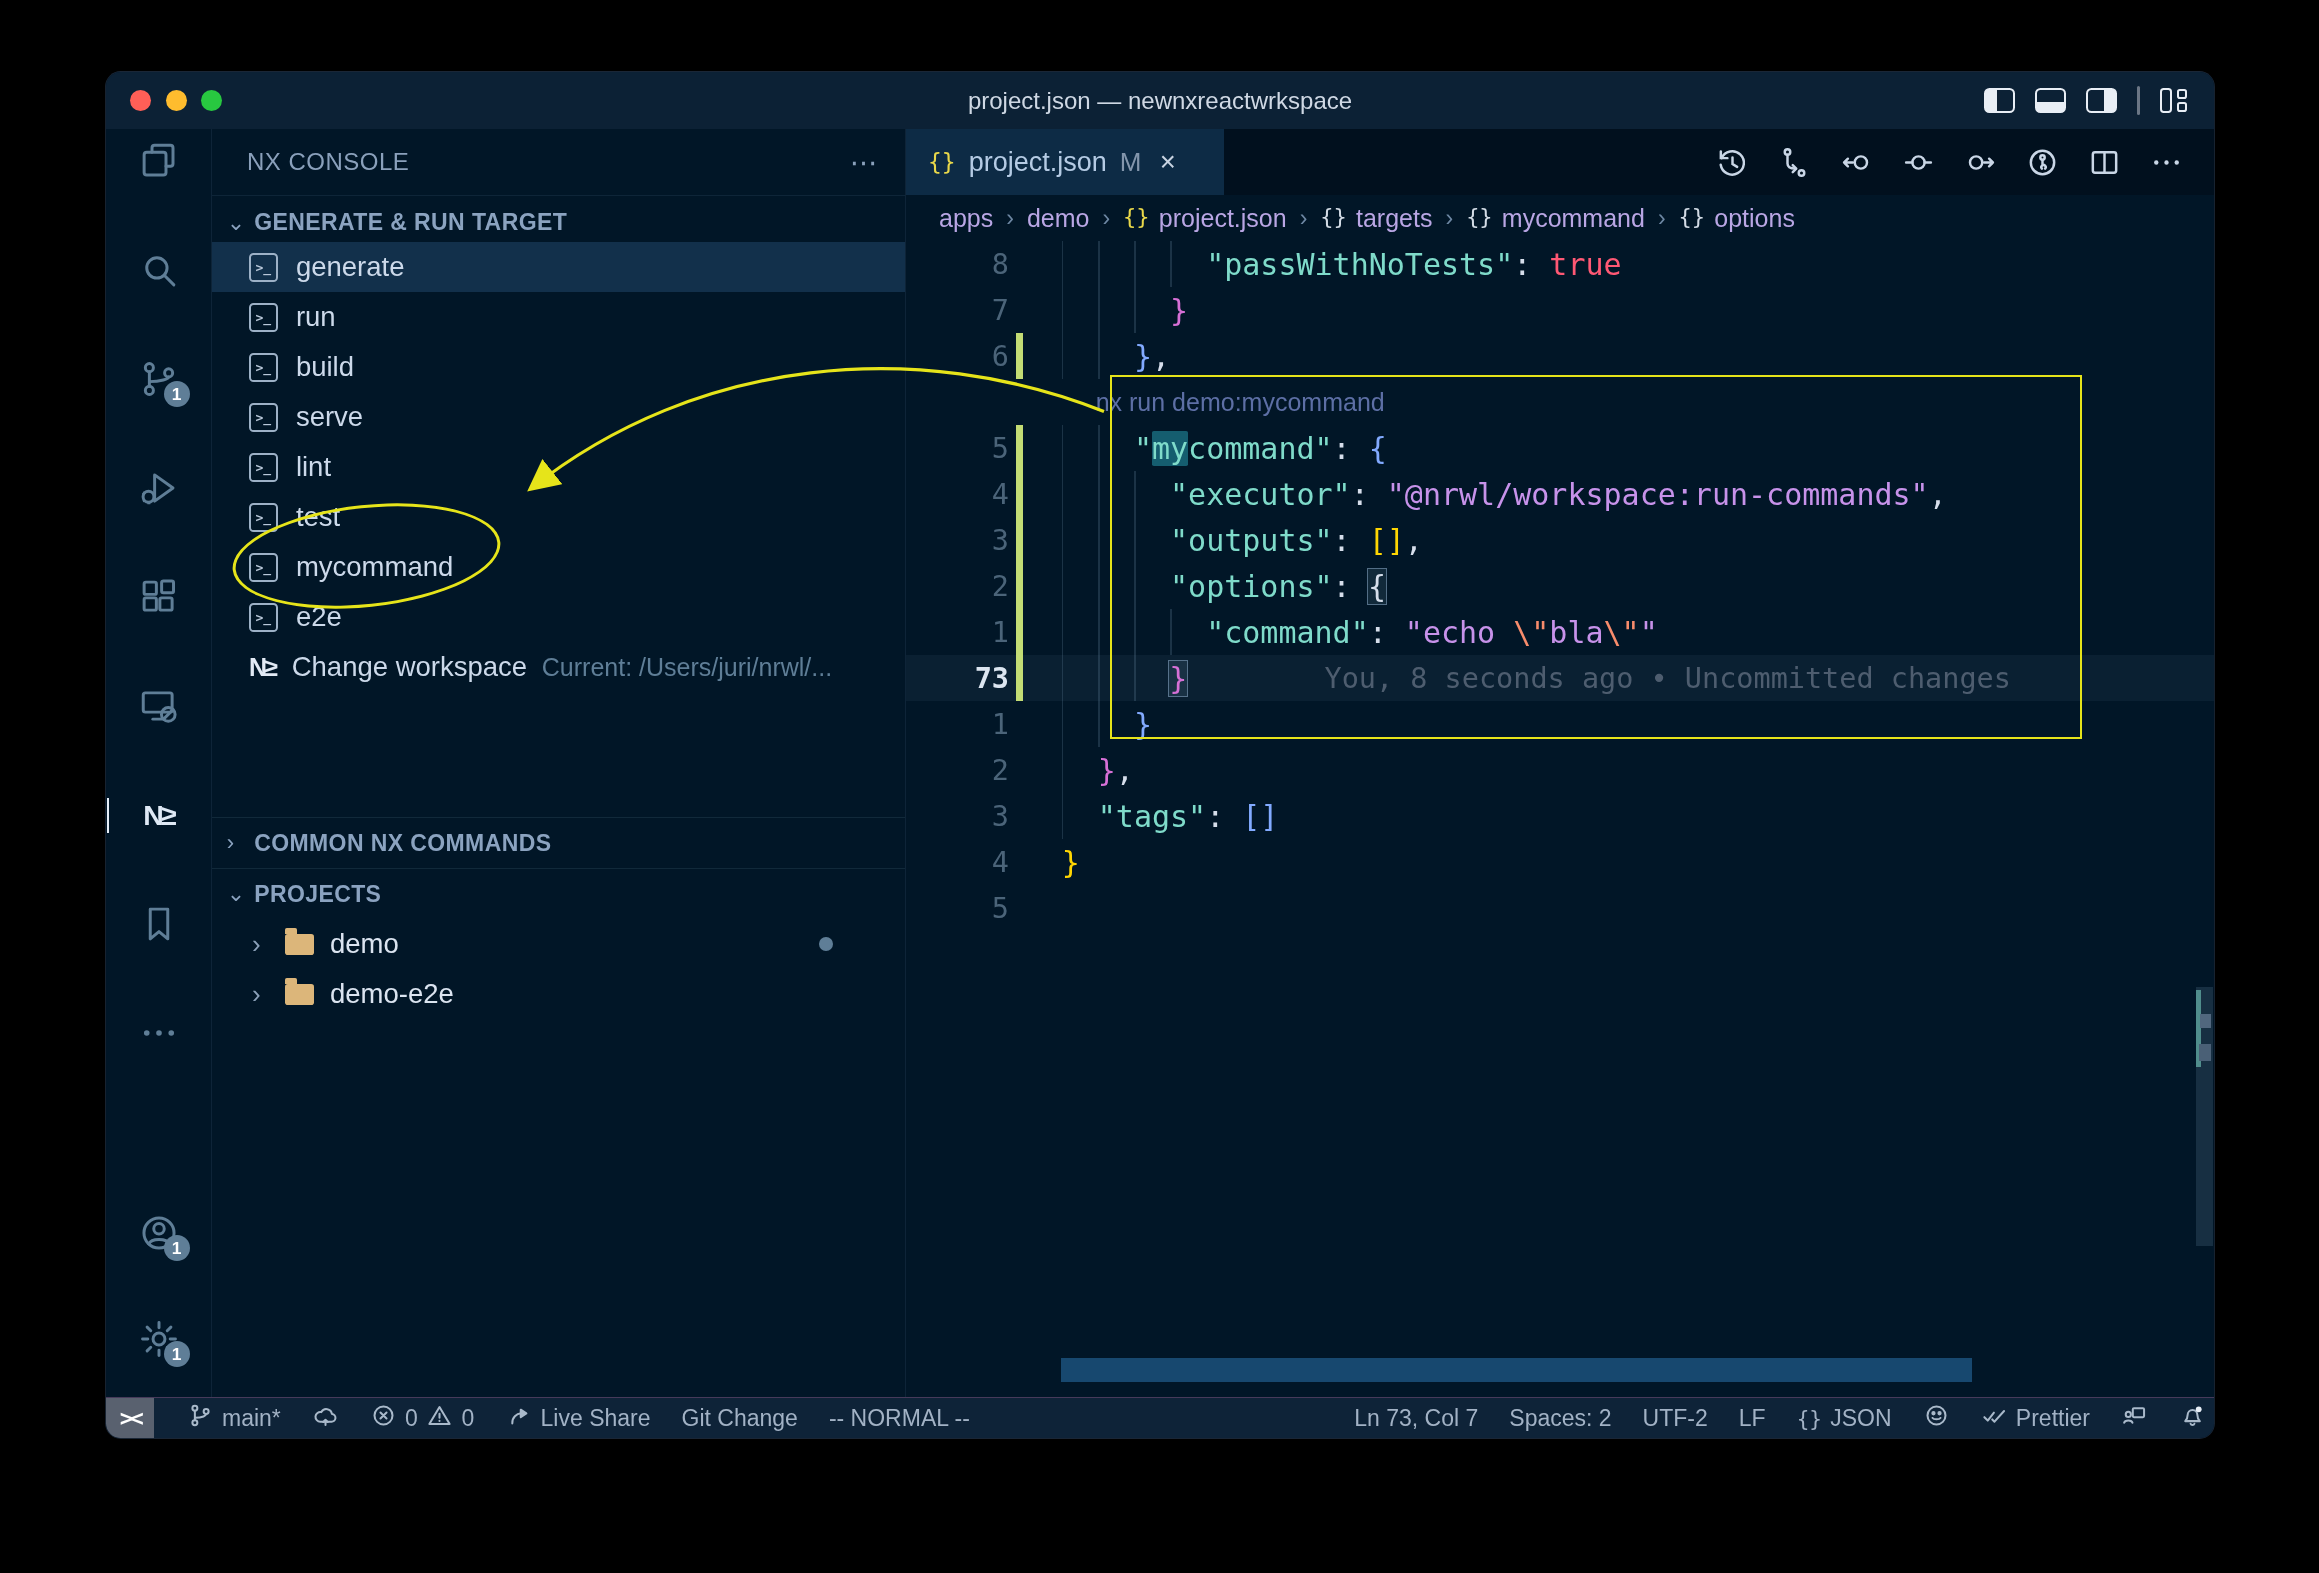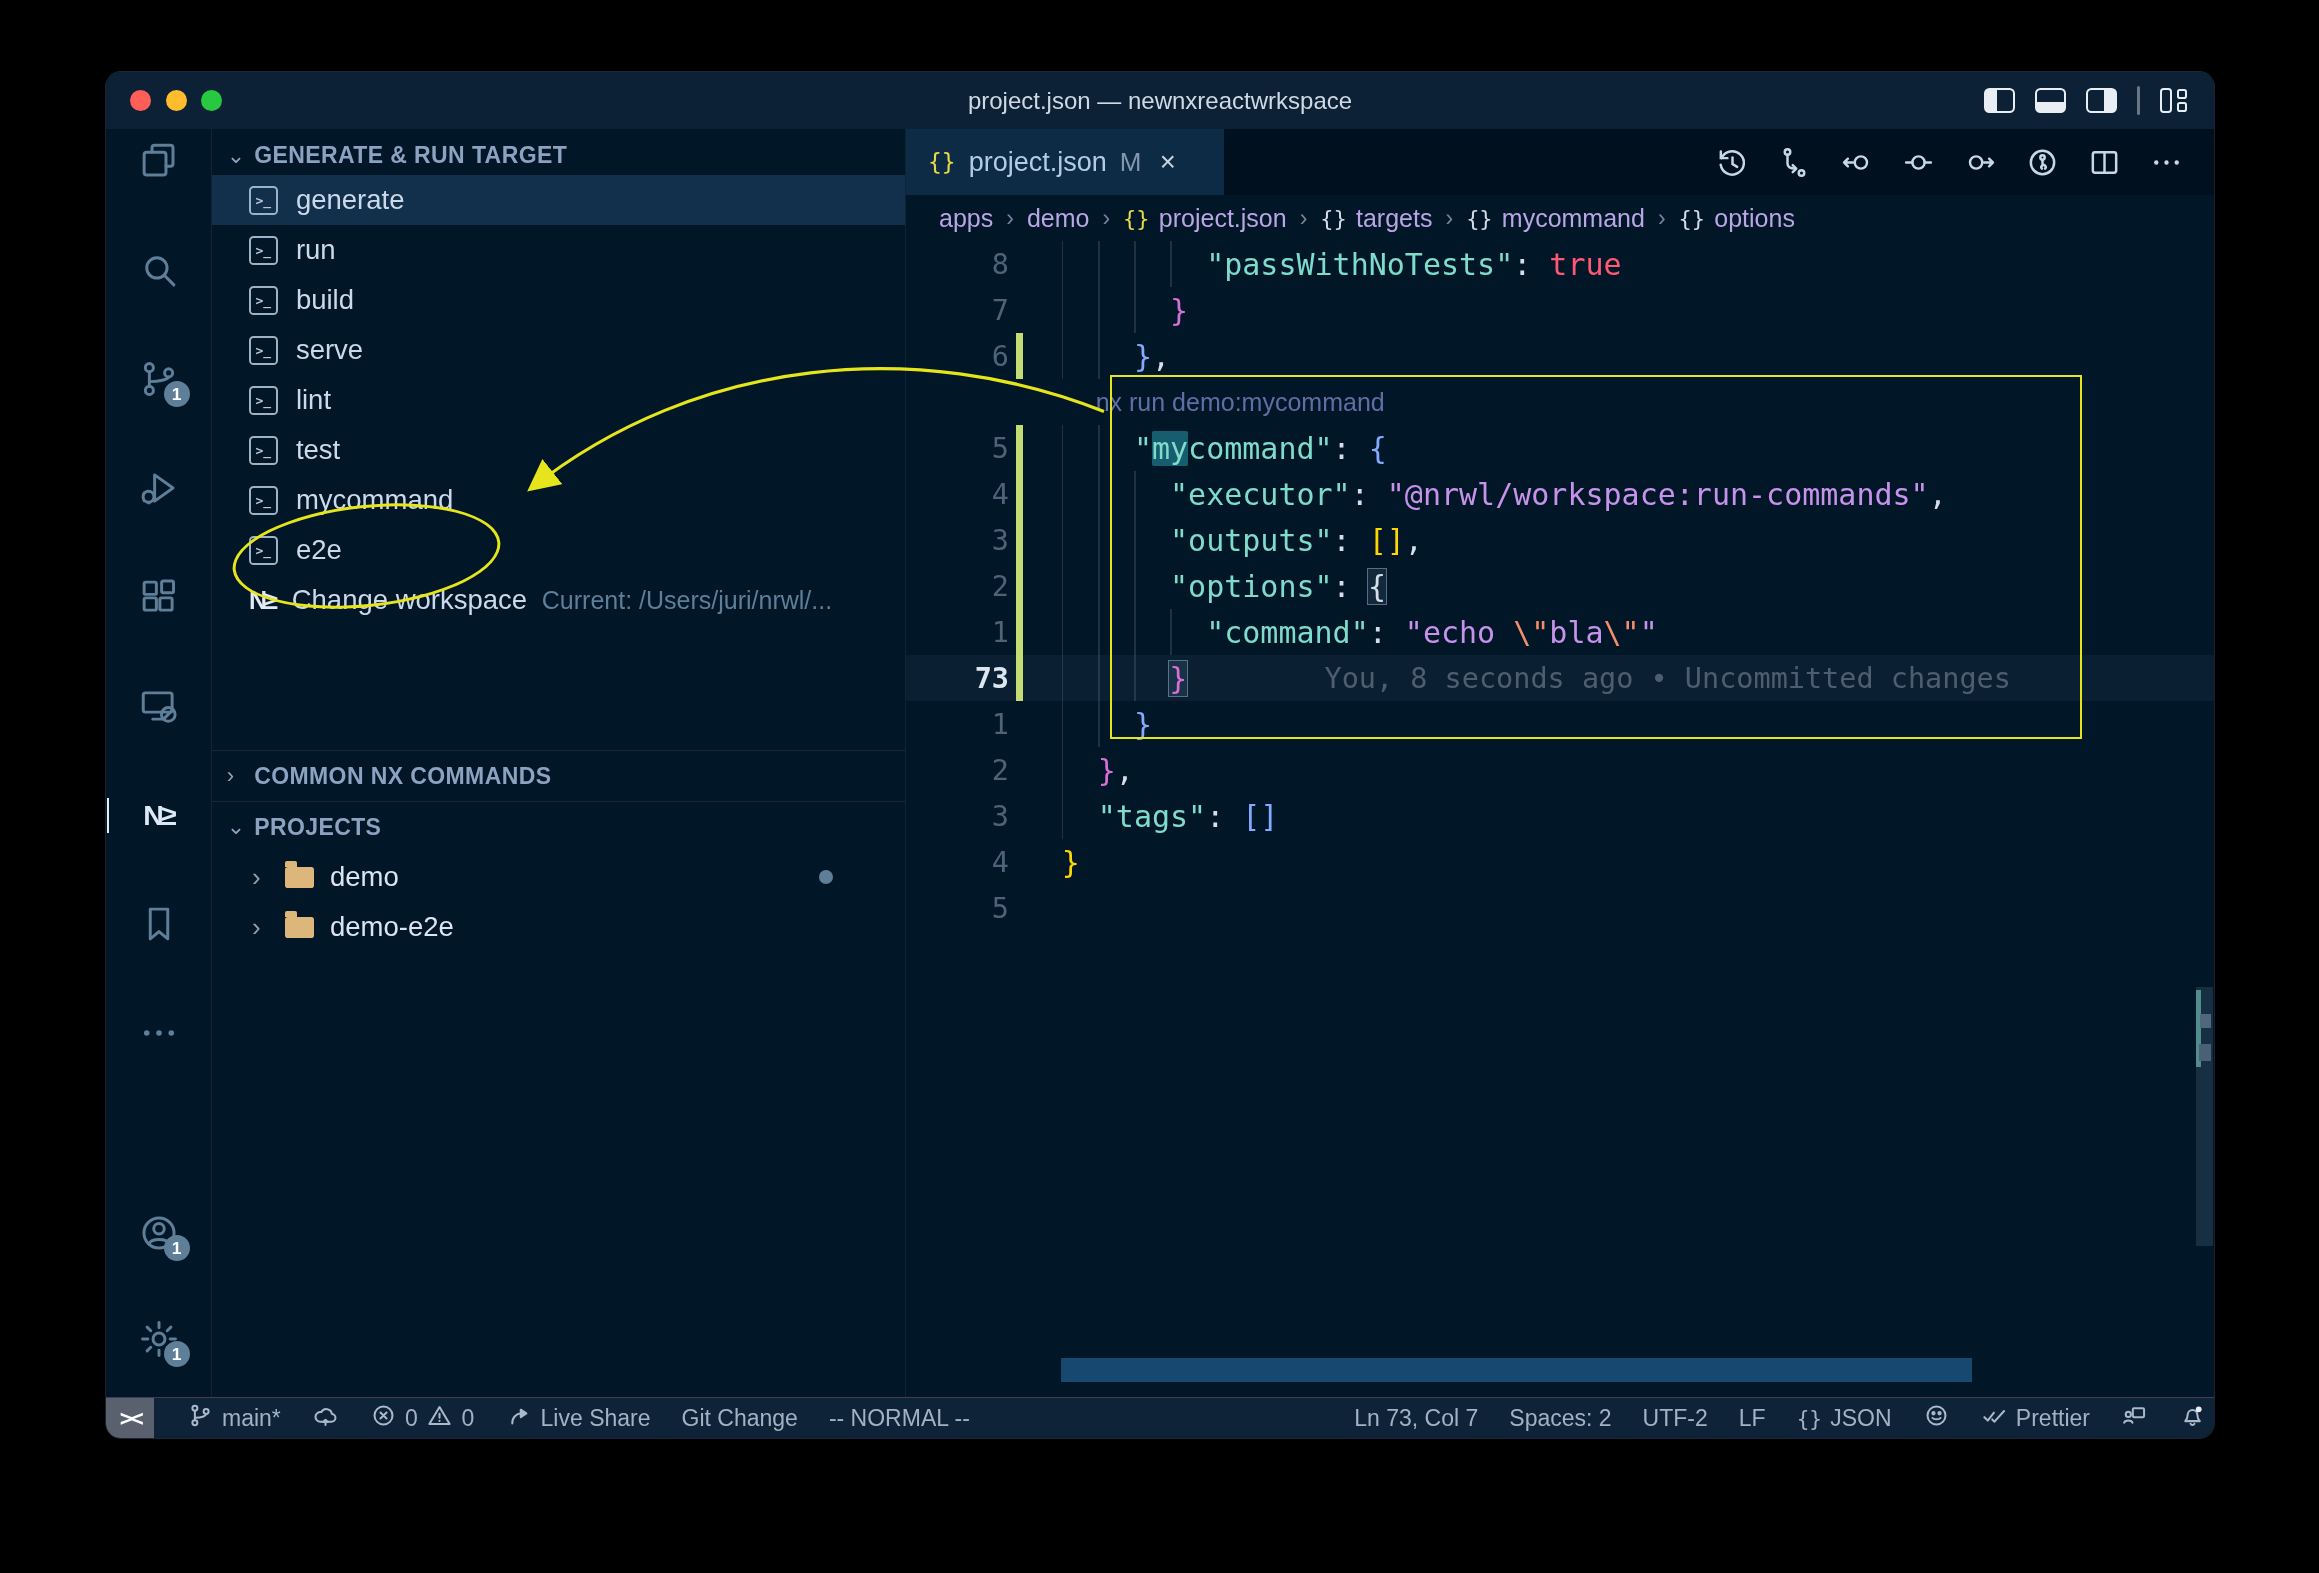--- a/index.html
+++ b/index.html
@@ -72,21 +72,21 @@
   .tabsbar{height:66px;flex:none;background:#01101e;display:flex;align-items:stretch}
   .tab{width:318px;flex:none;background:#0d2b45;display:flex;align-items:center;padding:0 22px;box-sizing:border-box}
   .tab .braces{color:#e9d84a;font-family:"DejaVu Sans Mono",monospace;font-size:23px;margin-right:13px}
   .tab .tlabel{color:#b5cbe4;font-size:27px}
   .tab .tmod{color:#8396ac;font-size:26px;margin-left:13px}
   .tab .tclose{color:#c9d4e2;font-size:27.5px;margin-left:18.4px}
   .eactions{margin-left:auto;display:flex;align-items:center;gap:25px;padding-right:29px;color:#c9d6e6}
   .eactions .ea{width:37px;height:37px;display:flex;align-items:center;justify-content:center}
   .eactions svg{width:35px;height:35px}
   .breadcrumbs{height:46px;flex:none;display:flex;align-items:center;padding-left:33px;font-size:25px;color:#b9a6e4}
-  .crumb{display:flex;align-items:center}
+  .crumb{display:flex;align-items:flex-start}
   .crumb .cbrace{font-family:"DejaVu Sans Mono",monospace;font-size:22px;color:#d3dce6;margin-right:9.2px}
   .crumb .cbrace.yellow{color:#e9d84a}
   .csep{color:#6d87a3;font-size:23px;margin:0 13px}
 
   
   .code{flex:1;position:relative;font-family:"DejaVu Sans Mono",monospace;font-size:30px;overflow:hidden}
   .line{display:flex;height:46px;align-items:center;white-space:pre;position:relative;z-index:1}
   .line.active{background:rgba(122,154,190,.08)}
   .ln{width:103px;flex:none;text-align:right;color:#4b6479;font-size:28.5px}
   .ln.cur{color:#dce5f0;font-weight:700}
@@ -229,20 +229,24 @@
         <div class="aicon bottom2">
           <svg viewBox="0 0 24 24" fill="none" stroke="currentColor" stroke-width="1.7" stroke-linecap="round">
               <circle cx="12" cy="12" r="3.4"></circle>
               <path d="M12 2.6v3M12 18.4v3M2.6 12h3M18.4 12h3M5.2 5.2l2.1 2.1M16.7 16.7l2.1 2.1M18.8 5.2l-2.1 2.1M7.3 16.7l-2.1 2.1"></path>
             </svg>
           <span class="abadge">1</span>
         </div>
       </div>
 
       <div class="sidebar">
+        <div class="sb-header">
+          <span>NX CONSOLE</span>
+          <span class="more">⋯</span>
+        </div>
         <div class="sechead mt">
           <span class="chev">⌄</span>
           <span>GENERATE &amp; RUN TARGET</span>
         </div>
         <div id="target-list">
             <div class="srow selected">
               <span class="ticon">&gt;_</span>
               <span>generate</span>
             </div>
             <div class="srow">

